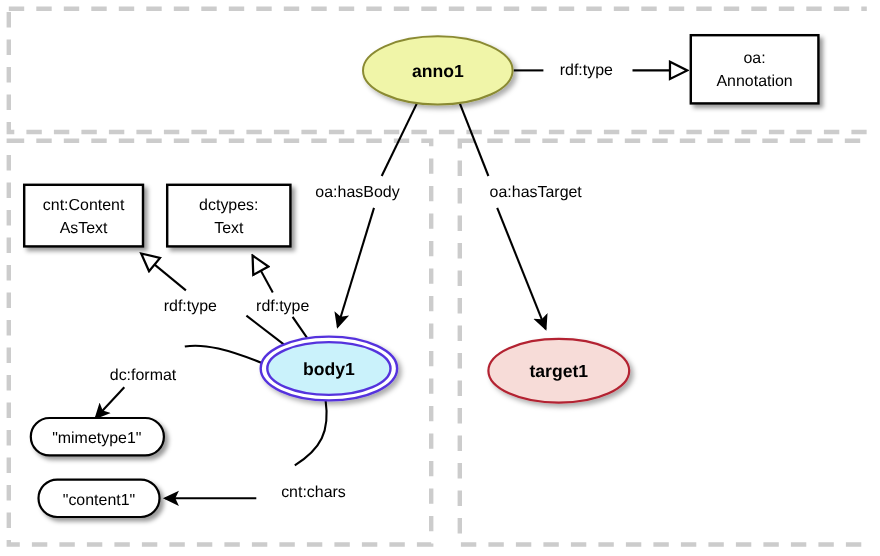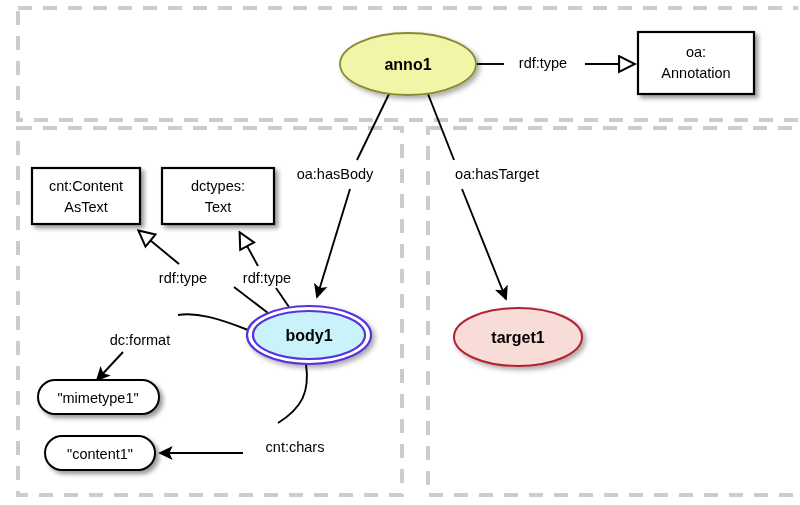--- a/index.html
+++ b/index.html
@@ -9,21 +9,20 @@
   }
   body {
     font-family: "Liberation Sans", sans-serif;
   }
   #diagram-root {
     position: relative;
     width: 788px;
     height: 505px;
     background: #ffffff;
     overflow: hidden;
-    margin-left: 10px;
   }
   #diagram-svg {
     position: absolute;
     left: 0;
     top: 0;
     width: 800px;
     height: 505px;
   }
   .edge-label {
     font-family: "Liberation Sans", sans-serif;

